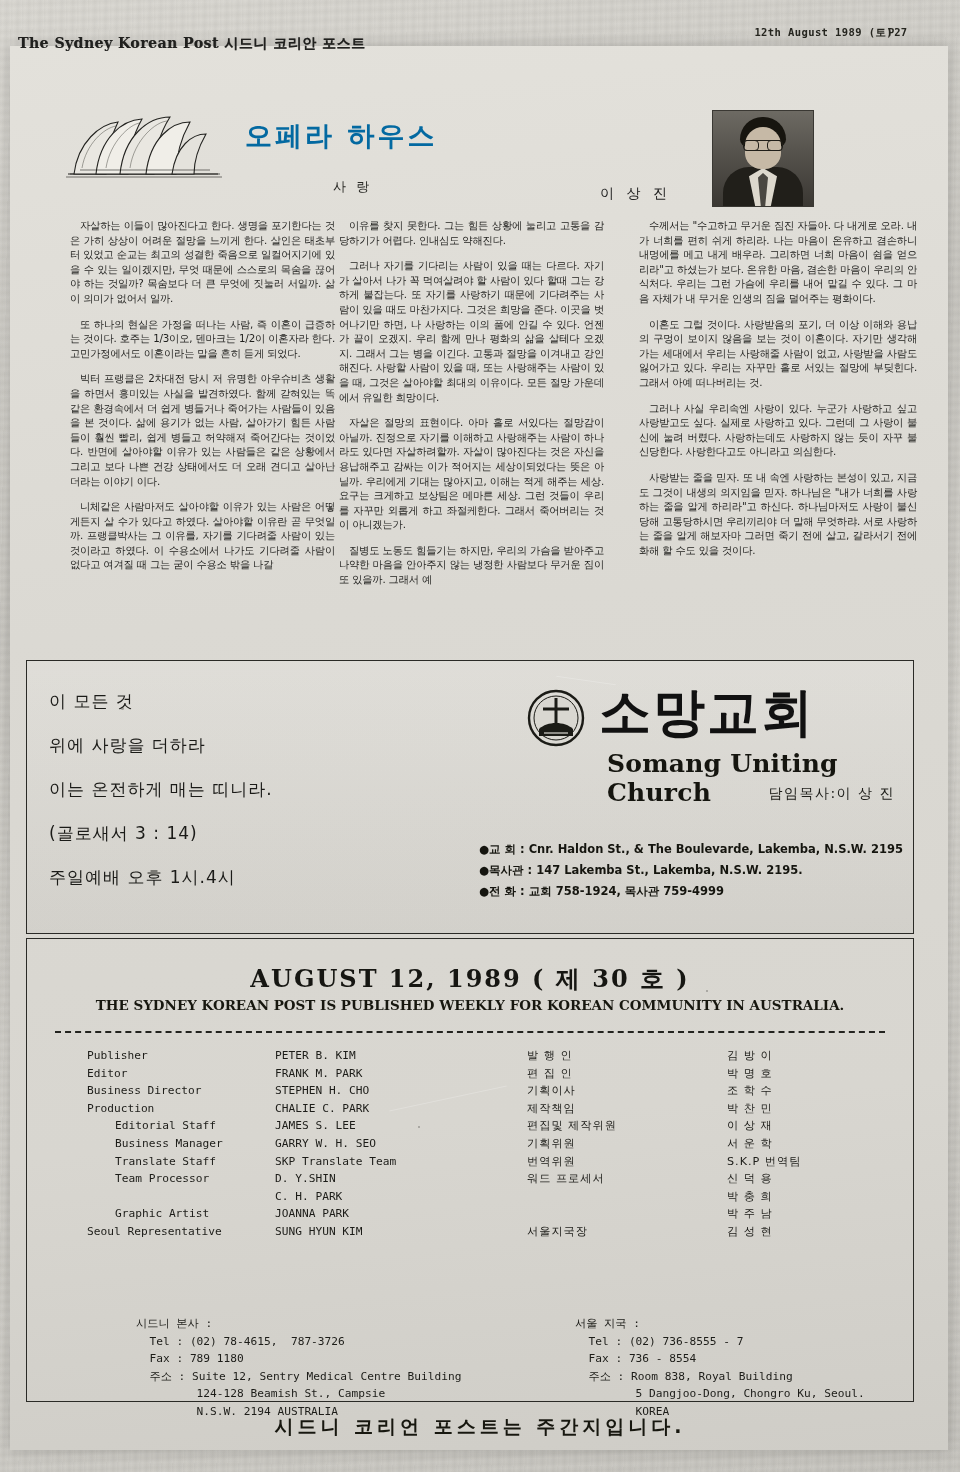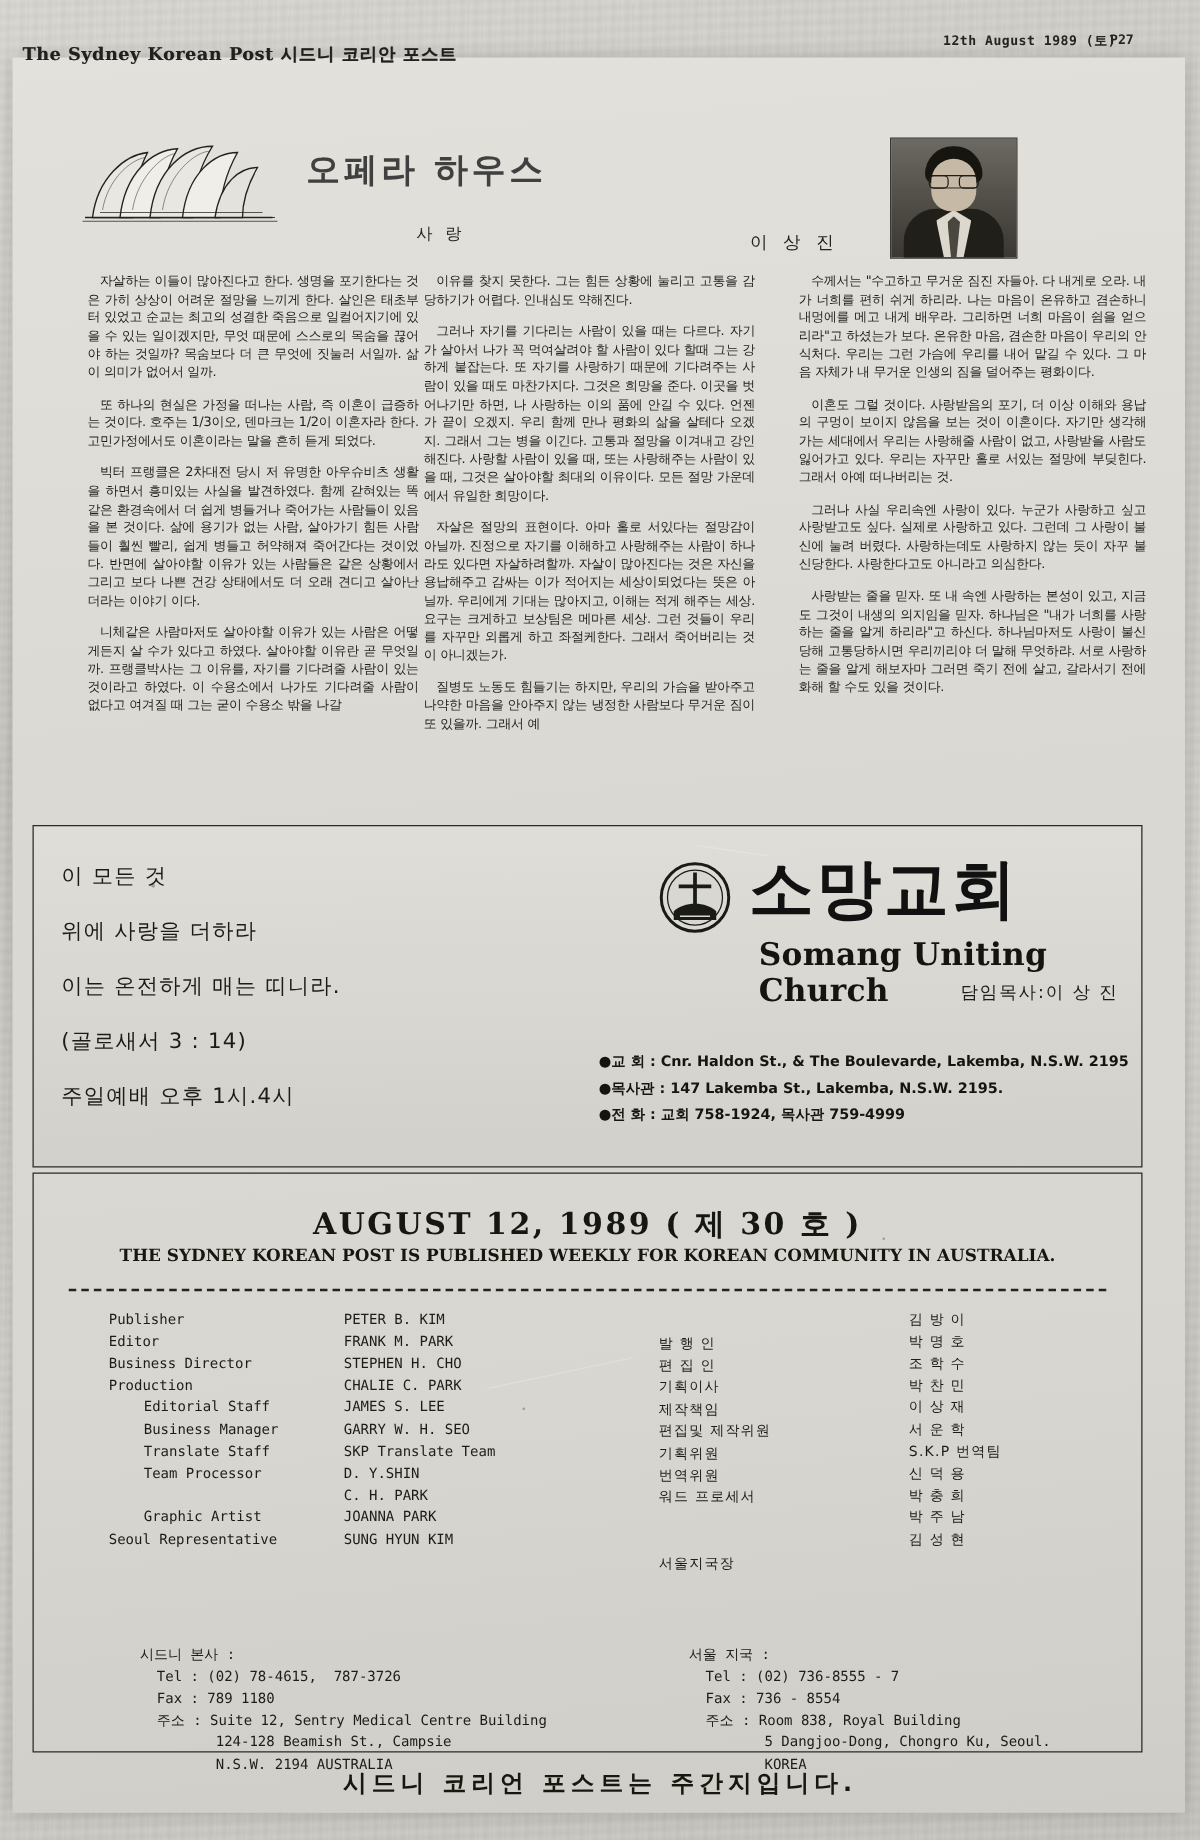--- a/index.html
+++ b/index.html
@@ -72,21 +72,21 @@
     text-align: center;
   }
 
   
   .article-title {
     position: absolute;
     left: 245px; top: 118px;
     font-family: "DejaVu Sans", sans-serif;
     font-size: 27px;
     font-weight: bold;
-    color: #404040;
+    color: #0369a1;
     letter-spacing: 3px;
     text-align: center;
   }
   .article-sub {
     position: absolute;
     left: 333px; top: 178px;
     font-family: "DejaVu Sans", sans-serif;
     font-size: 13px;
     color: #272723;
     letter-spacing: 3px;
@@ -283,31 +283,32 @@
   }
   .staff-row {
     position: relative;
     height: 17.6px;
     white-space: nowrap;
   }
   .staff-row span { position: absolute; top: 0; }
   .s-role   { left: 0; }
   .s-role.indent { left: 28px; }
   .s-name   { left: 188px; }
-  .s-krole  { left: 440px; font-family: "DejaVu Sans", sans-serif; letter-spacing: 1px; margin-top: 19px; }
+  .s-krole  { left: 440px; font-family: "DejaVu Sans", sans-serif; letter-spacing: 1px; }
   .s-kname  { left: 640px; font-family: "DejaVu Sans", sans-serif; letter-spacing: 1px; }
 
   .addr {
     position: absolute;
     top: 268px;
     font-family: "DejaVu Sans Mono", monospace;
     font-size: 11.2px;
     color: #1c1c18;
     line-height: 17.6px;
     white-space: pre;
+    margin-left: 24px;
   }
   .addr.left { left: 85px; }
   .addr.right { left: 524px; }
 
   .footer-line {
     position: absolute;
     left: 0; right: 0; top: 1414px;
     text-align: center;
     font-family: "DejaVu Sans", sans-serif;
     font-size: 19px;

